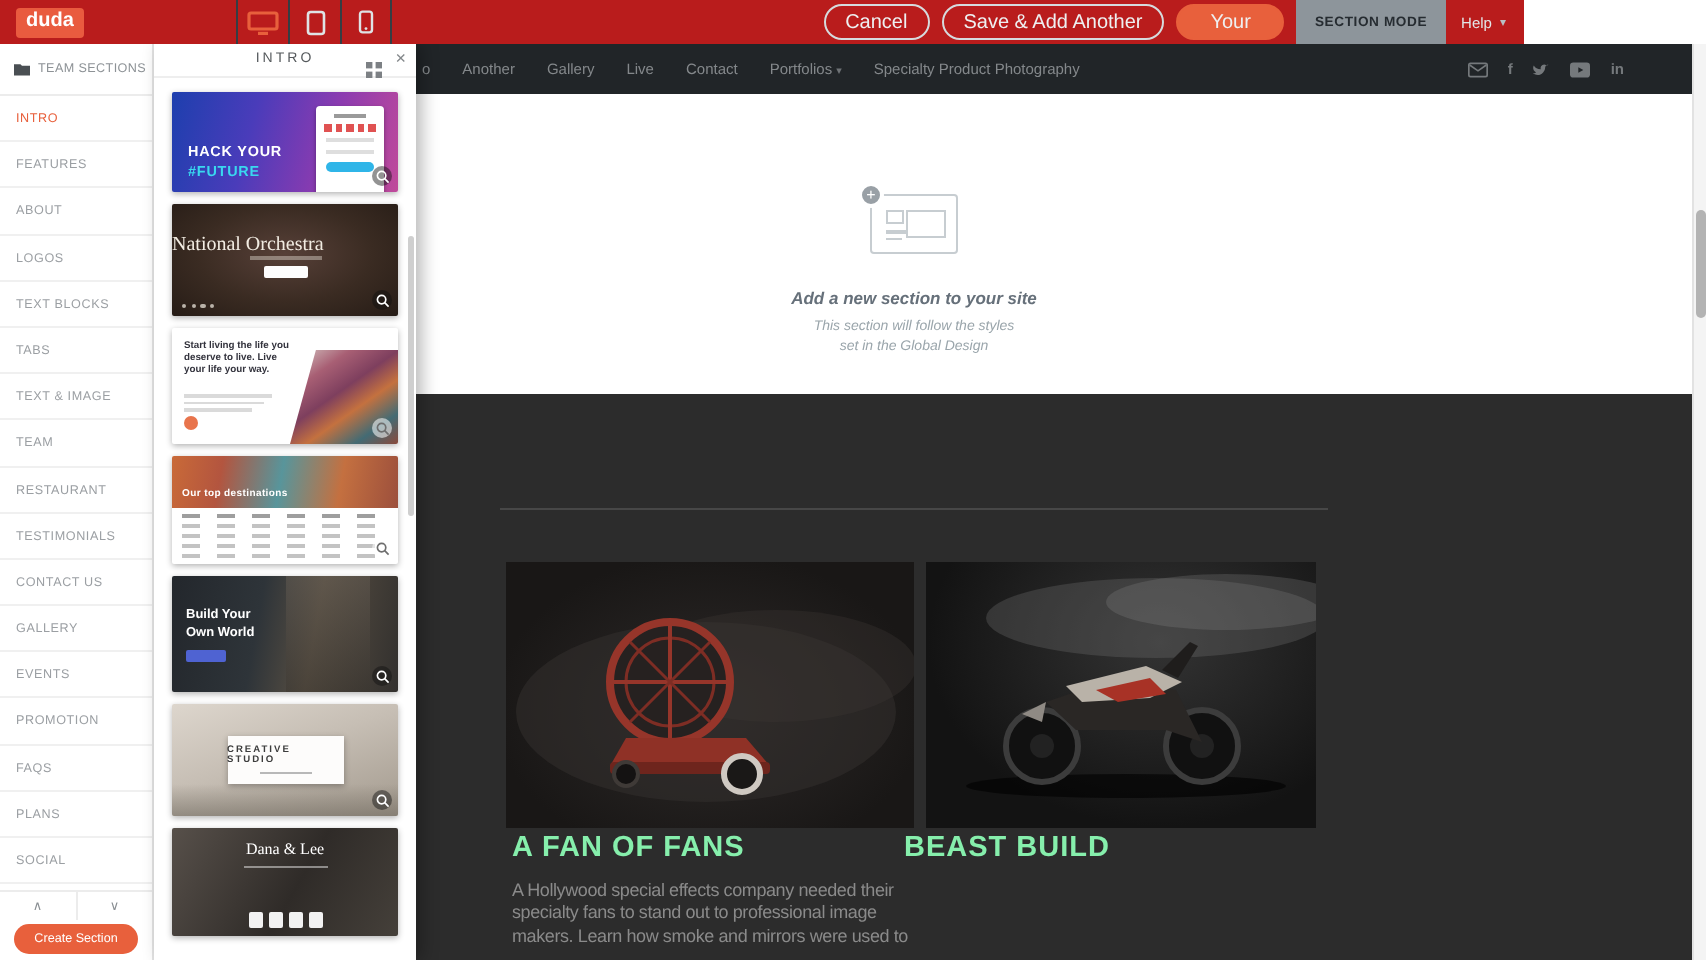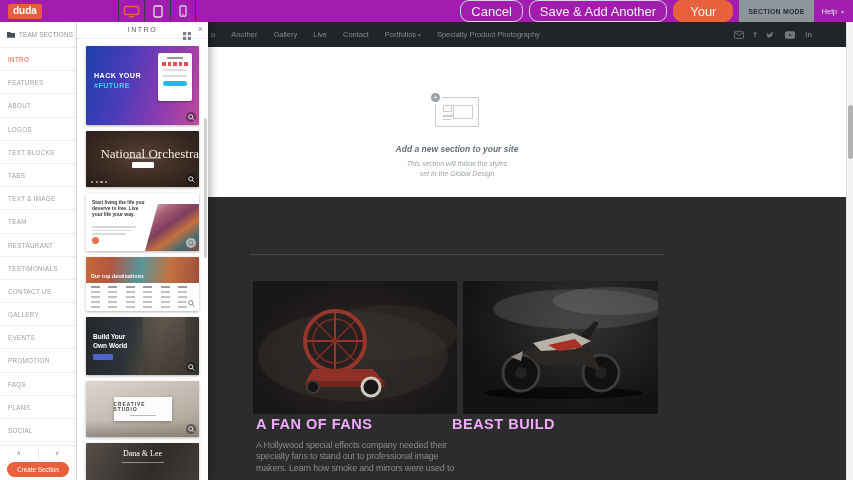--- a/index.html
+++ b/index.html
@@ -1,29 +1,29 @@
 <!DOCTYPE html>
 <html><head>
 <meta charset="utf-8">
 <style>
   * { margin:0; padding:0; box-sizing:border-box; }
   body { background:#fff; }
   .stage { position:relative; width:853px; height:480px; overflow:hidden;
            font-family:"Liberation Sans", sans-serif; background:#fff; }
 
   
-  .topbar { position:absolute; top:0; left:0; width:853px; height:22px; background:#a21caf; z-index:20; }
+  .topbar { position:absolute; top:0; left:0; width:762px; height:22px; background:#b91c1c; z-index:20; }
   .logo { position:absolute; left:8px; top:4px; background:#e95b3f; color:#fff; font-weight:bold;
           font-size:10px; line-height:10px; padding:2px 5px 3px; border-radius:2px; }
   .devgroup { position:absolute; left:118px; top:0; height:22px; display:flex; }
   .dev { width:26px; height:22px; display:flex; align-items:center; justify-content:center;
          border-left:1px solid #363d43; cursor:pointer; }
   .dev:last-child { border-right:1px solid #363d43; }
   .topright { position:absolute; right:0; top:0; height:22px; display:flex; align-items:center; }
-  .pill { border:1px solid #d6dadd; border-radius:9px; color:#eef0f1; font-size:13px;
+  .pill { border:1px solid #d6dadd; border-radius:9px; color:#eef0f1; font-size:10px;
           padding:2.5px 10px; margin-right:6px; cursor:pointer; white-space:nowrap; }
   .pill.save { background:#e8603c; border-color:#e8603c; padding:2.5px 16px; }
   .modebox { height:22px; background:#8d959b; color:#262c31; font-size:6.8px; font-weight:bold;
              display:flex; align-items:center; padding:0 9px; margin-right:8px; letter-spacing:.3px; cursor:pointer; }
   .help { color:#e3e6e8; font-size:7.5px; margin-right:9px; cursor:pointer; display:flex; align-items:center; gap:4px; }
   .help .caret { font-size:6px; color:#b9bfc3; }
 
   
   .sidebar { position:absolute; top:22px; left:0; width:77px; height:458px; background:#fff;
              border-right:1px solid #e4e4e4; z-index:4; }
@@ -50,34 +50,34 @@
   .panel-grid { position:absolute; right:17px; top:4px; cursor:pointer; }
   .panel-close { position:absolute; right:5px; top:2px; font-size:9px; color:#85898c; cursor:pointer; }
   .thumbs { position:absolute; top:17px; left:0; right:0; bottom:0; padding-top:7px; overflow:hidden; }
   .thumb { position:relative; width:113px; margin:0 auto 6px; overflow:hidden; border-radius:1px;
            box-shadow:0 1px 3px rgba(0,0,0,.3); cursor:pointer; }
   .mag { position:absolute; right:3px; bottom:3px; width:10px; height:10px; border-radius:50%;
          background:rgba(15,15,15,.45); display:flex; align-items:center; justify-content:center; cursor:pointer; }
   .mag.light { background:rgba(255,255,255,.55); }
   .mag.light svg circle, .mag.light svg line { stroke:#6e6e6e; }
 
-  .t1 { height:79px; background:linear-gradient(105deg,#1d3fae 0%,#4a3cba 35%,#8c3bb0 68%,#c04a9a 100%); }
+  .t1 { height:50px; background:linear-gradient(105deg,#1d3fae 0%,#4a3cba 35%,#8c3bb0 68%,#c04a9a 100%); }
   .t1-l1 { position:absolute; left:8px; top:25px; font-weight:bold; font-size:7.2px; color:#fff; letter-spacing:.4px; }
   .t1-l2 { top:35px; color:#39d8ef; }
   .t1-card { position:absolute; right:7px; top:7px; width:34px; height:48px; background:#fff;
              border-radius:2px; box-shadow:0 1px 2px rgba(0,0,0,.35); }
   .t1-ct { width:16px; height:2px; background:#9a9a9a; margin:4px auto 3px; }
   .t1-sqs { display:flex; gap:2px; justify-content:center; }
   .t1-sqs div { width:3.5px; height:3.5px; background:#e05252; }
   .t1-ln { width:24px; height:2px; background:#dedede; margin:3.5px auto 0; }
   .t1-btn { width:24px; height:5.5px; background:#2fb5e8; border-radius:3px; margin:4px auto 0; }
 
   .t2 { height:56px; background:radial-gradient(ellipse at 50% 45%,#574038 0%,#3a2b22 55%,#261c16 100%); }
-  .t2-title { position:absolute; top:15px; width:100%; text-align:right;
-              font-family:"Liberation Serif",serif; font-size:13px; color:#f2ece2; }
+  .t2-title { position:absolute; top:15px; width:100%; text-align:left;
+              font-family:"Liberation Serif",serif; font-size:10px; color:#f2ece2; }
   .t2-sub { position:absolute; top:26px; left:50%; transform:translateX(-50%); width:36px; height:1.5px;
             background:rgba(240,235,225,.4); }
   .t2-btn { position:absolute; top:31px; left:50%; transform:translateX(-50%); width:22px; height:6px;
             background:#fdfdfd; border-radius:1px; }
   .t2-soc { position:absolute; left:5px; bottom:4px; display:flex; gap:2.5px; }
   .t2-soc div { width:2.2px; height:2.2px; border-radius:50%; background:#b9b2a8; }
 
   .t3 { height:58px; background:#fff; }
   .t3-text { position:absolute; left:6px; top:7px; width:58px; font-size:4.9px; font-weight:bold;
              color:#33333d; line-height:6px; }
@@ -147,21 +147,21 @@
   .addtitle { font-size:8.5px; font-weight:bold; font-style:italic; color:#66707a; margin-bottom:5px;margin-top:17px; }
   .addsub { font-size:7px; font-style:italic; color:#9aa5ab; line-height:9.5px; }
 
   .darksection { position:absolute; top:175px; left:0; width:638px; height:283px; background:#2c2c2c; }
   .cs-h1 { position:absolute; left:41px; top:2px; font-size:36px; line-height:44px; font-weight:bold;
            color:#6f6f6f; letter-spacing:1px; }
   .cs-rule { position:absolute; left:42px; top:57px; width:414px; height:1px; background:#474747; }
   .cs-img { position:absolute; top:84px; height:133px; overflow:hidden; }
   .cs-img.left { left:45px; width:204px; background:radial-gradient(ellipse at 50% 55%,#2e2a29 0%,#191716 75%); }
   .cs-img.right { left:255px; width:195px; background:radial-gradient(ellipse at 60% 30%,#333 0%,#131313 70%); }
-  .cs-title { position:absolute; top:219px; font-size:14.5px; font-weight:bold; color:#f0abfc; letter-spacing:.5px; }
+  .cs-title { position:absolute; top:219px; font-size:14.5px; font-weight:bold; color:#86efac; letter-spacing:.5px; }
   .cs-title.left { left:48px; } .cs-title.right { left:244px; }
   .cs-text { position:absolute; top:243px; font-size:9px; color:#8a8a8a; line-height:11.3px; letter-spacing:-.2px; }
   .cs-text.left { left:48px; width:206px; } .cs-text.right { left:257px; width:212px; }
 
   
   .vscroll { position:absolute; right:0; top:22px; width:7px; height:458px; background:#f4f4f4;
              border-left:1px solid #e2e2e2; z-index:21; }
   .vthumb { position:absolute; left:1px; top:83px; width:5px; height:54px; background:#b3b3b3;
             border-radius:3px; cursor:pointer; }
 </style>

